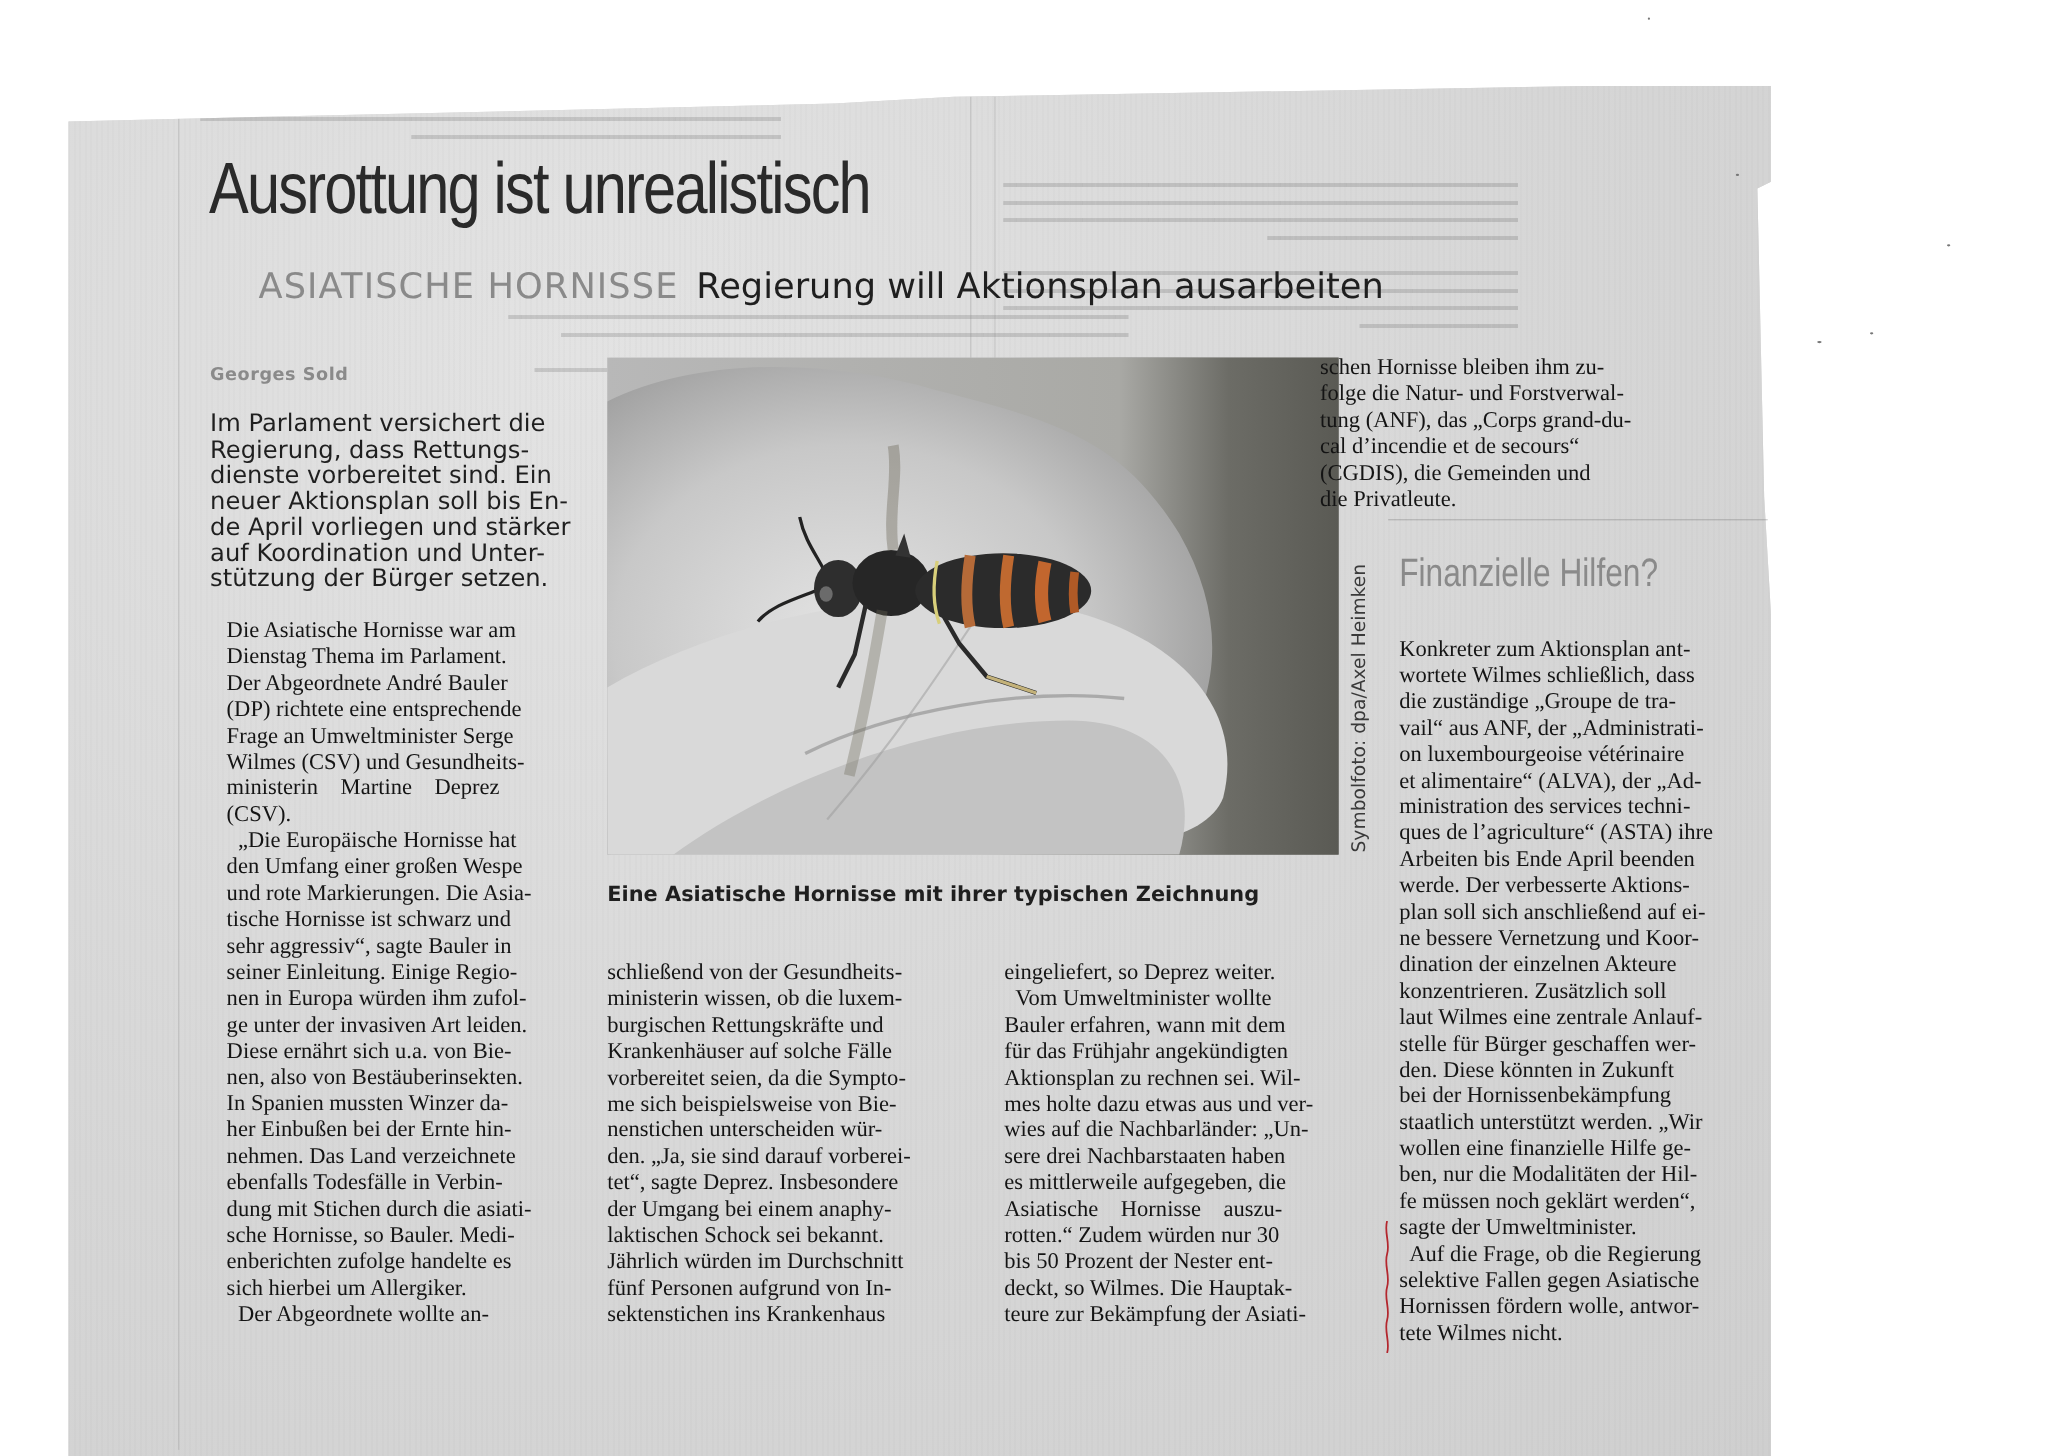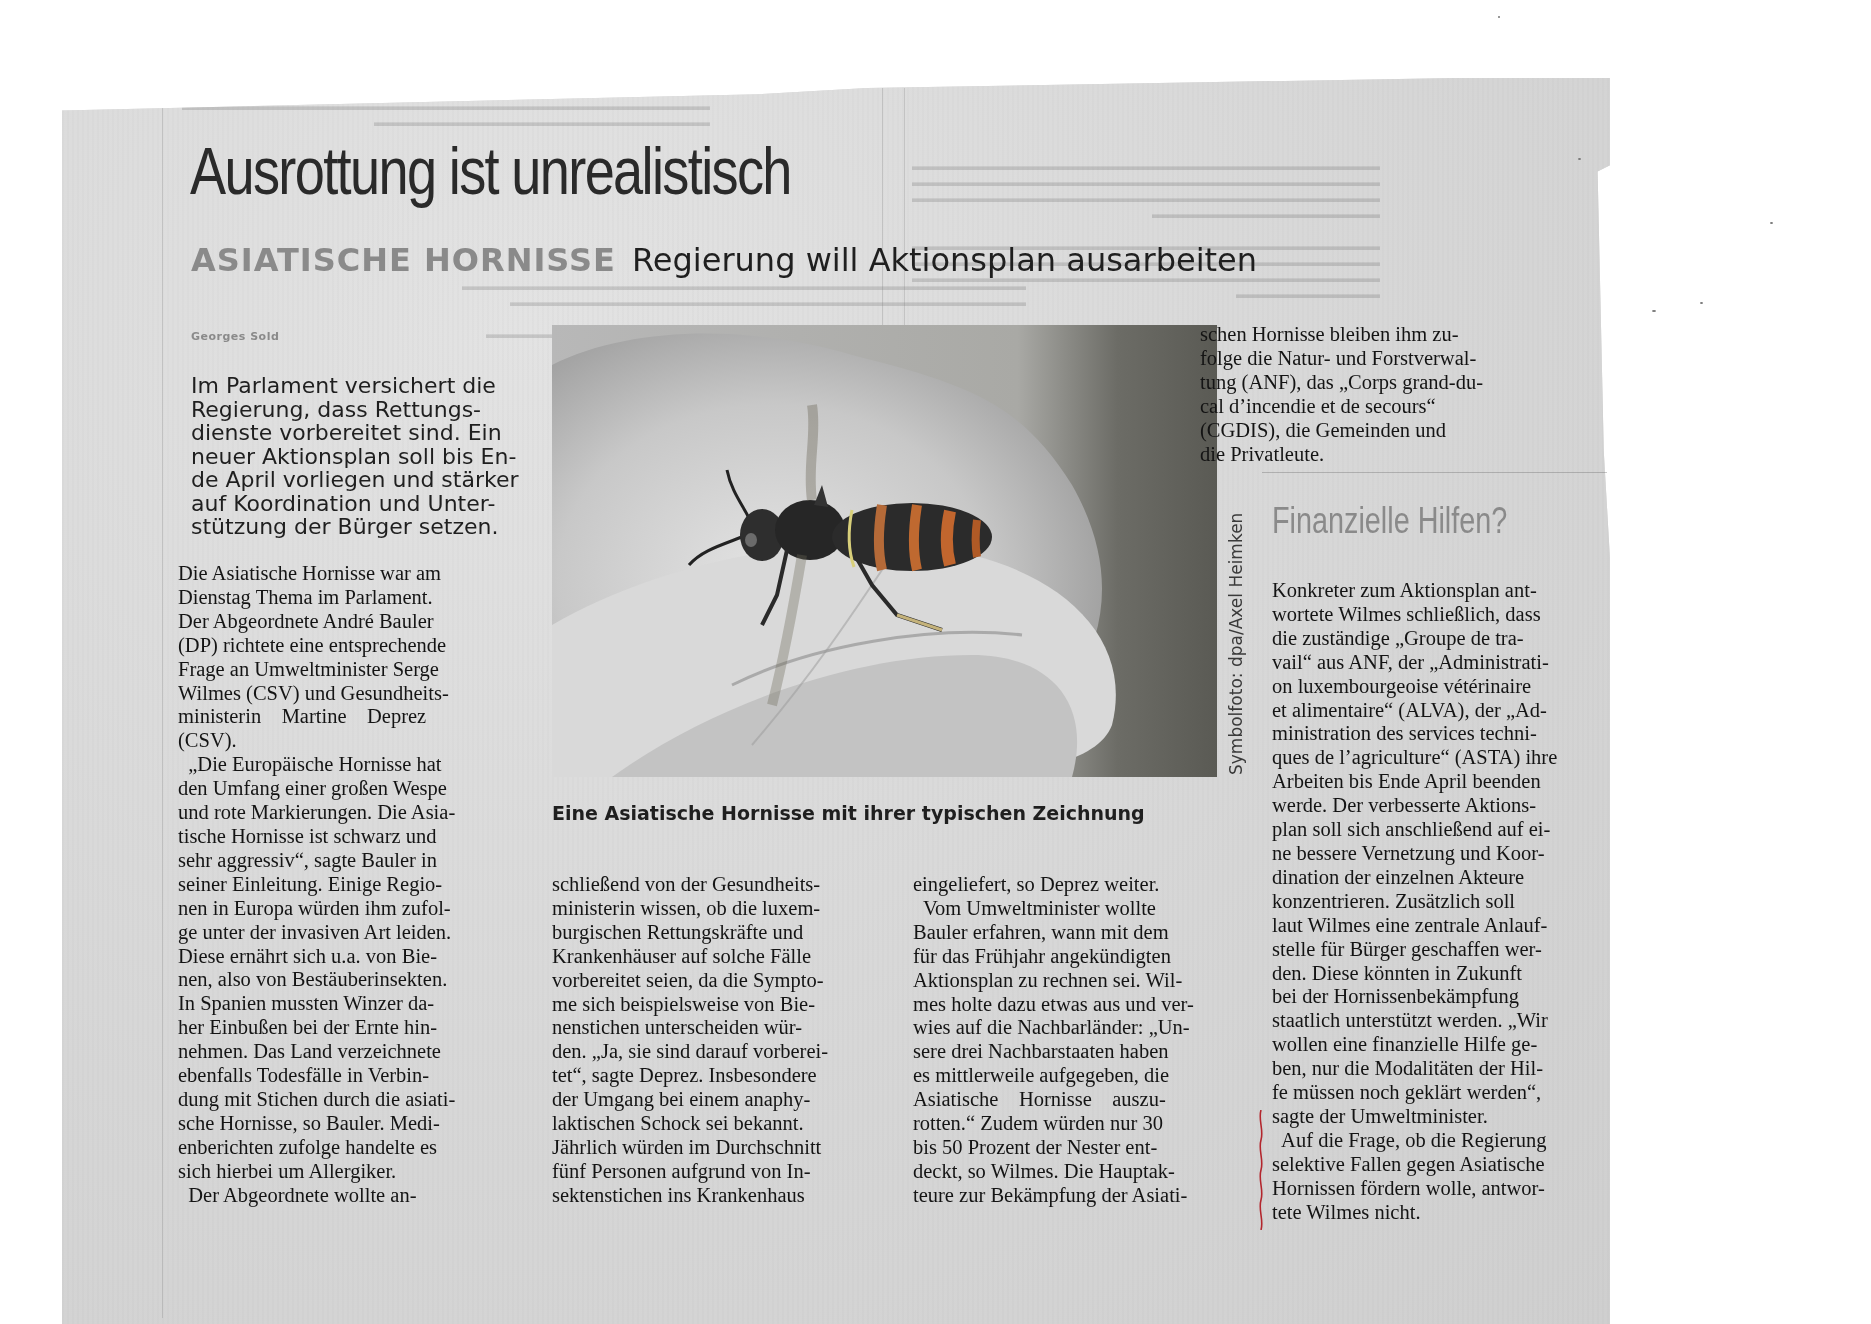--- a/index.html
+++ b/index.html
@@ -61,32 +61,33 @@
       position: absolute;
       left: 191px;
       top: 244px;
       font-family: "DejaVu Sans", sans-serif;
       font-size: 32px;
       color: #1f1f1f;
       white-space: nowrap;
       line-height: 1;
     }
     .subhead .kicker {
-      font-weight: bold;
+      font-weight: normal;
       color: #8a8a8a;
       letter-spacing: 1px;
       margin-right: 6px;
+      margin-left: 44px;
     }
     .byline {
       position: absolute;
       left: 191px;
       top: 330px;
       font-family: "DejaVu Sans", sans-serif;
       font-weight: bold;
-      font-size: 11px;
+      font-size: 16px;
       color: #8a8a8a;
       letter-spacing: 0.5px;
       text-align: right;
     }
     .lead {
       position: absolute;
       left: 191px;
       top: 374px;
       width: 310px;
       font-family: "DejaVu Sans", sans-serif;
@@ -96,21 +97,21 @@
       white-space: pre;
     }
     .col {
       position: absolute;
       font-family: "Liberation Serif", serif;
       font-size: 20.5px;
       line-height: 23.9px;
       color: #141414;
       white-space: pre;
     }
-    .col-1 { left: 178px; top: 562px; }
+    .col-1 { left: 206px; top: 562px; }
     .col-2 { left: 552px; top: 873px; }
     .col-3 { left: 913px; top: 873px; }
     .col-4a { left: 1200px; top: 323px; }
     .col-4b { left: 1272px; top: 560px; margin-top: 19px; }
     .photo {
       position: absolute;
       left: 552px;
       top: 325px;
       width: 665px;
       height: 452px;

